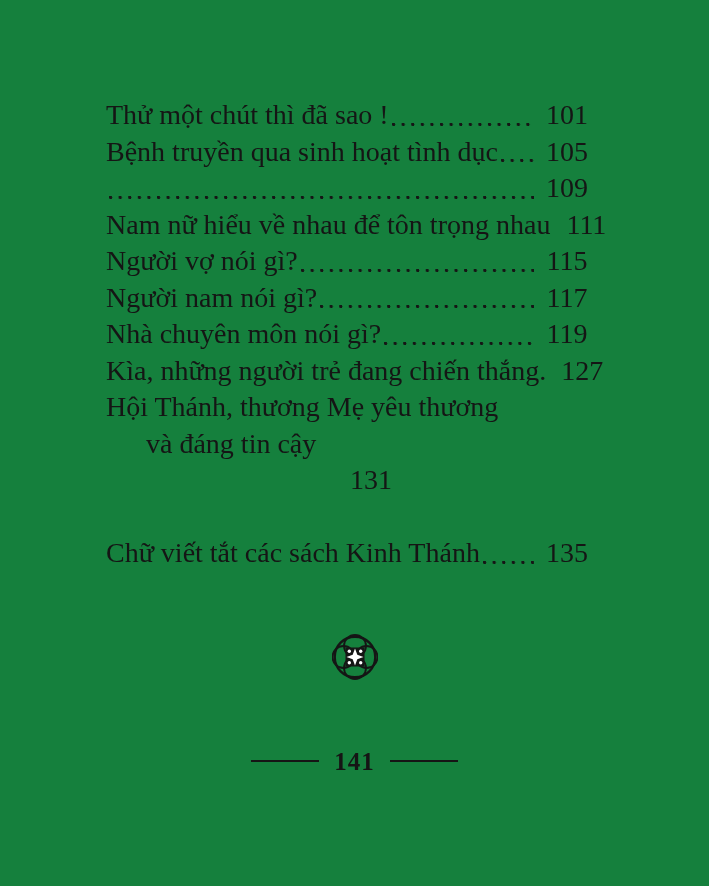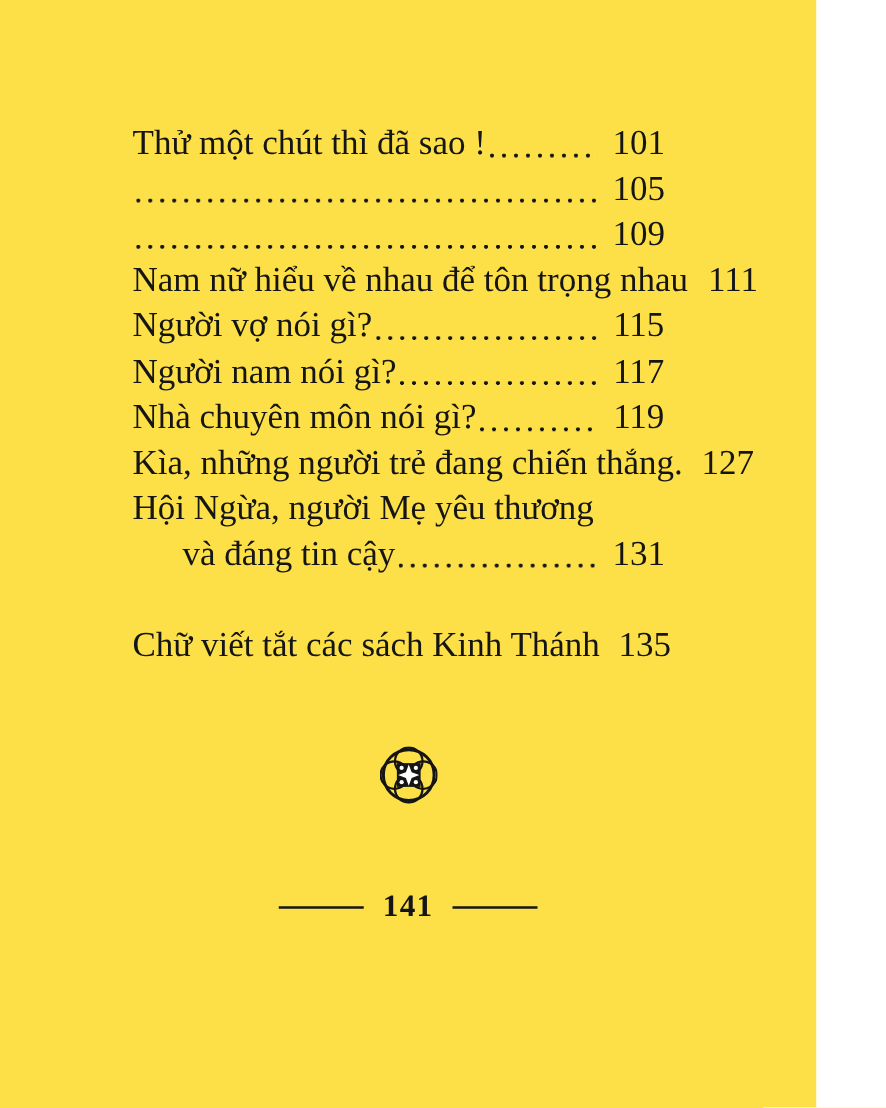--- a/index.html
+++ b/index.html
@@ -2,42 +2,43 @@
 <html lang="vi"><head>
 <meta charset="utf-8">
 <style>
   html, body {
     margin: 0;
     padding: 0;
     background: #ffffff;
   }
   .page {
     position: relative;
-    width: 653px;
+    width: 709px;
     height: 886px;
-    background: #fde047;
+    background: #15803d;
     color: #151515;
     font-family: "Liberation Serif", "DejaVu Serif", serif;
     font-size: 28px;
     overflow: hidden;
   }
   .toc {
     padding: 97px 119px 0 106px;
   }
   .toc-row {
     display: flex;
     align-items: stretch;
     line-height: 36.5px;
     white-space: nowrap;
   }
   .toc-row.spacer {
     height: 36.5px;
   }
   .toc-row.indent {
     padding-left: 40px;
+    flex-direction: column;
   }
   .toc-title {
     flex: 0 0 auto;
   }
   .toc-dots {
     flex: 1 1 auto;
     min-width: 0;
     margin: 0 4px 0 3px;
     background-image: radial-gradient(circle at 1.6px 1.6px, #151515 1.5px, rgba(0,0,0,0) 1.9px);
     background-size: 9.6px 3.4px;
@@ -79,20 +80,21 @@
 
 <div class="page">
 
   <div class="toc">
       <div class="toc-row">
         <span class="toc-title">Thử một chút thì đã sao !</span>
         <span class="toc-dots"></span>
         <span class="toc-page">101</span>
       </div>
       <div class="toc-row">
+        <span class="toc-title">Bệnh truyền qua sinh hoạt tình dục</span>
         <span class="toc-dots"></span>
         <span class="toc-page">105</span>
       </div>
       <div class="toc-row">
         <span class="toc-dots"></span>
         <span class="toc-page">109</span>
       </div>
       <div class="toc-row">
         <span class="toc-title">Nam nữ hiểu về nhau để tôn trọng nhau</span>
         <span class="toc-dots"></span>
@@ -112,21 +114,21 @@
         <span class="toc-title">Nhà chuyên môn nói gì?</span>
         <span class="toc-dots"></span>
         <span class="toc-page">119</span>
       </div>
       <div class="toc-row">
         <span class="toc-title">Kìa, những người trẻ đang chiến thắng.</span>
         <span class="toc-dots"></span>
         <span class="toc-page">127</span>
       </div>
       <div class="toc-row">
-        <span class="toc-title">Hội Ngừa, người Mẹ yêu thương</span>
+        <span class="toc-title">Hội Thánh, thương Mẹ yêu thương</span>
       </div>
       <div class="toc-row indent">
         <span class="toc-title">và đáng tin cậy</span>
         <span class="toc-dots"></span>
         <span class="toc-page">131</span>
       </div>
       <div class="toc-row spacer"></div>
       <div class="toc-row">
         <span class="toc-title">Chữ viết tắt các sách Kinh Thánh</span>
         <span class="toc-dots"></span>

